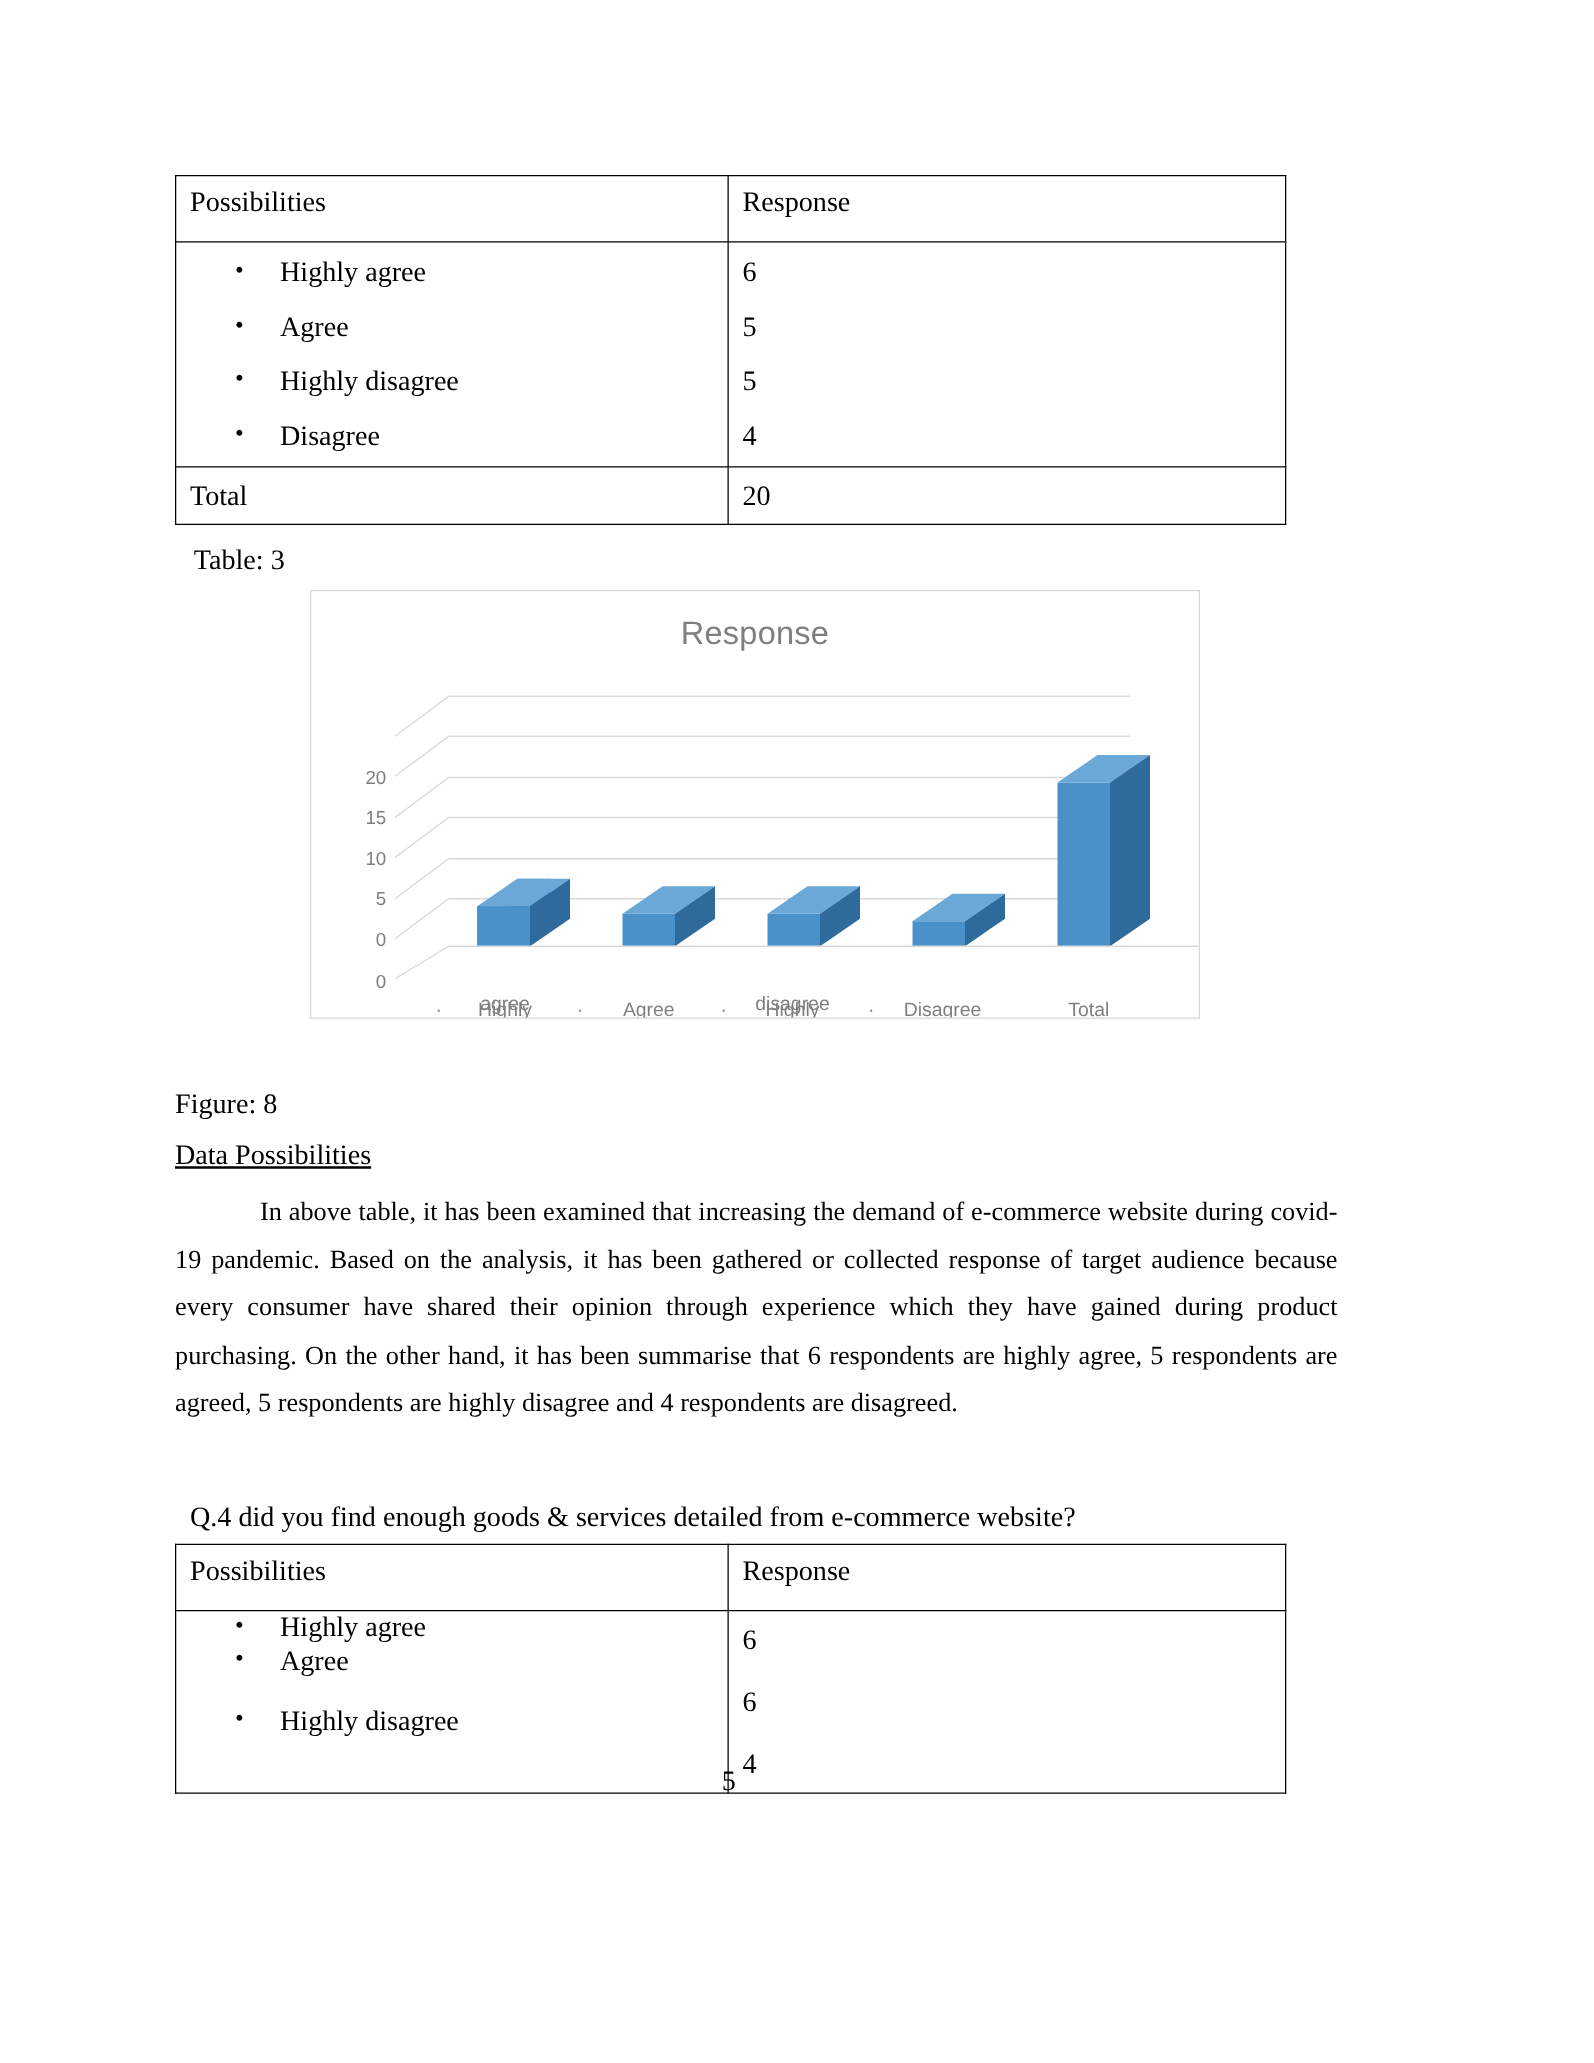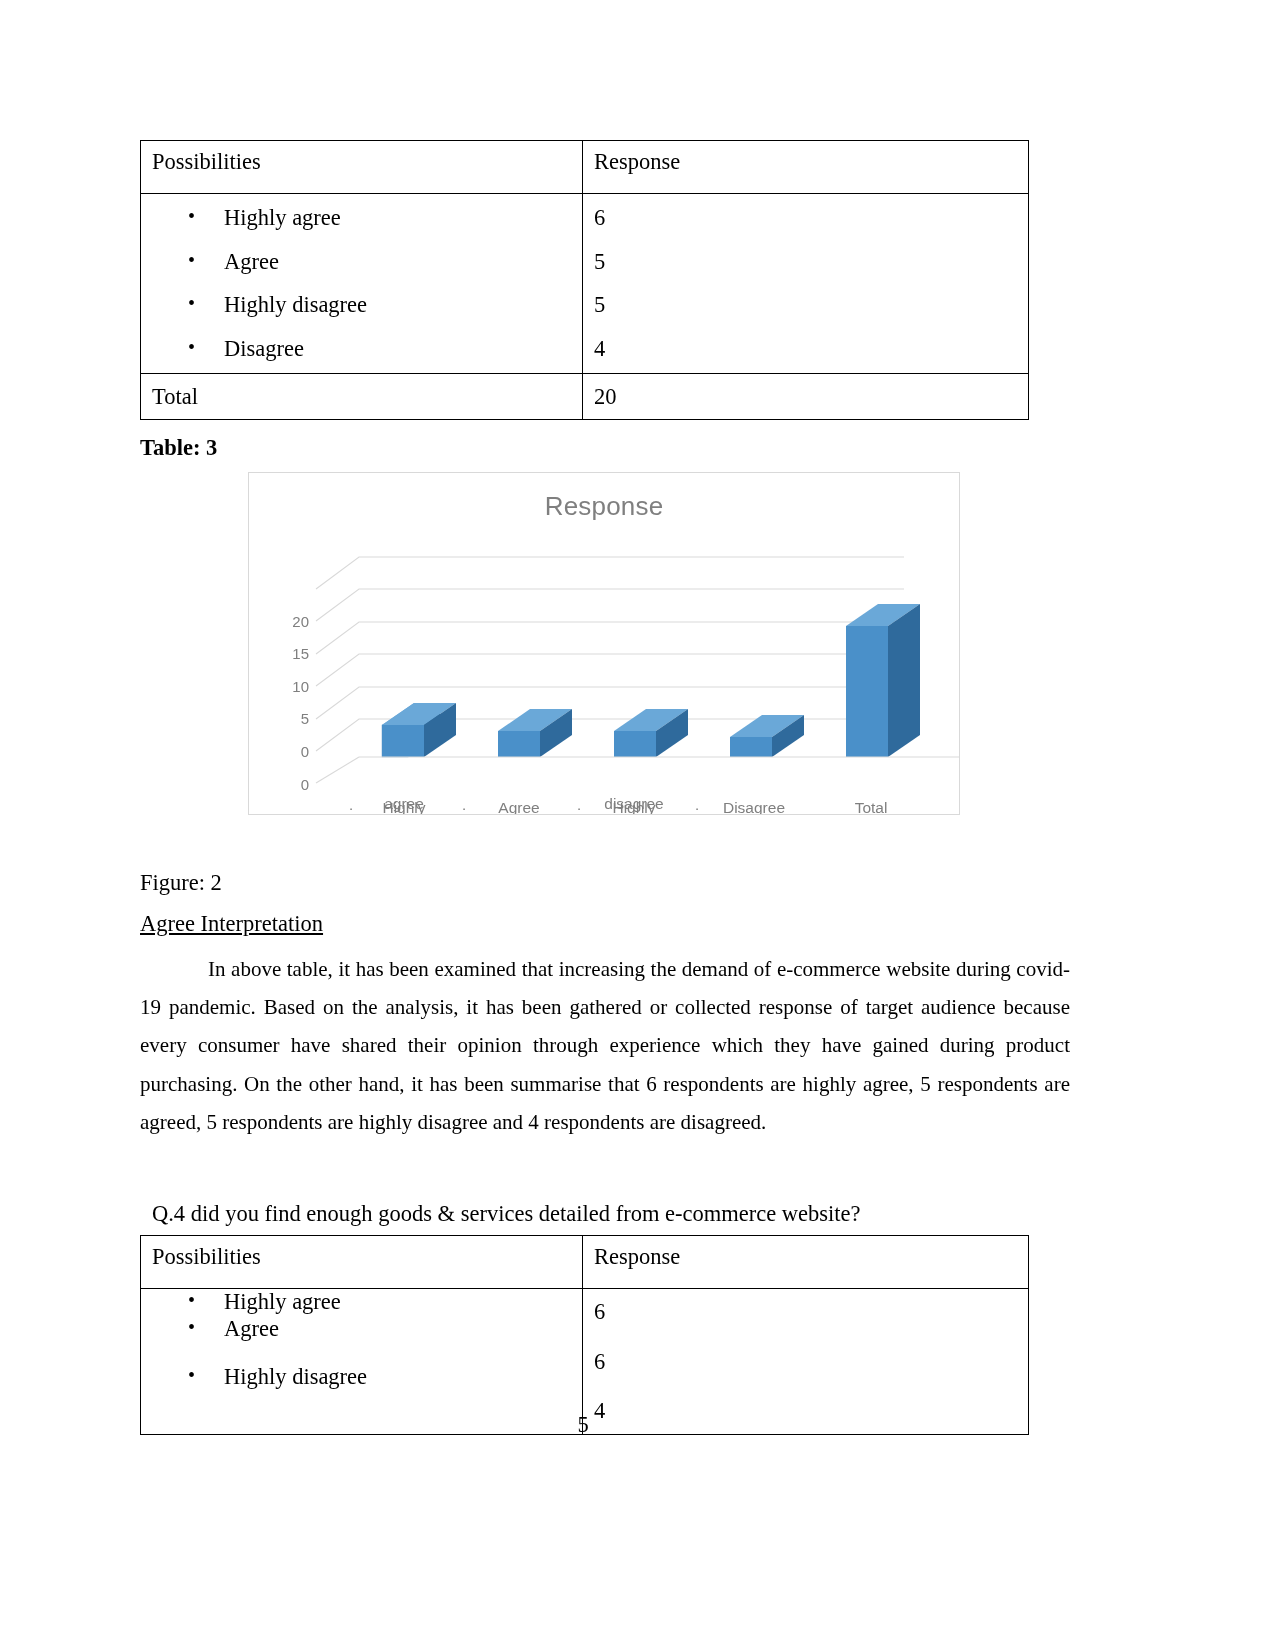--- a/index.html
+++ b/index.html
@@ -204,21 +204,21 @@
           <div class="t1-total">Total</div>
         </td>
         <td class="col-response">
           <div class="t1-total">20</div>
         </td>
       </tr>
     </tbody>
       </table>
   </div>
 
-  <div class="caption" style="position:absolute; left:0; top:435px;font-weight:bold;">Table: 3</div>
+  <div class="caption" style="position:absolute; left:15px; top:435px;">Table: 3</div>
 
   <div style="position:absolute; left:108px; top:472px;">
     <div class="chart-box">
       <div class="chart-title">Response</div>
 
       <svg class="plot-svg" width="710" height="341" viewBox="0 0 710 341">
 
         <g>
 
           <path d="M 67 278 L 110 246 L 655 246" fill="none" stroke="#d9d9d9" stroke-width="1.1"></path>
@@ -292,23 +292,23 @@
         </g>
       </svg>
 
       <div style="position:absolute; left:0; top:322px; width:710px; height:24px;">
         <span style="position:absolute; left:119px; width:72px; text-align:center; font-size:15.5px; color:#7f7f7f;">agree</span>
         <span style="position:absolute; left:349px; width:72px; text-align:center; font-size:15.5px; color:#7f7f7f;">disagree</span>
       </div>
     </div>
   </div>
 
-  <div class="caption" style="position:absolute; left:0; top:870px;">Figure: 2</div>
-
-  <div class="heading-ul" style="position:absolute; left:0; top:911px;">Agree Interpretation </div>
+  <div class="caption" style="position:absolute; left:0; top:870px;">Figure: 8</div>
+
+  <div class="heading-ul" style="position:absolute; left:0; top:911px;">Data Possibilities </div>
 
   <p class="body" style="position:absolute; left:0; top:950px; width:930px;"><span class="indent"></span><span>In above table, it has been examined that increasing the demand of e-commerce website during covid-19 pandemic. Based on the analysis, it has been gathered or collected response of target audience because every consumer have shared their opinion through experience which they have gained during product purchasing. On the other hand, it has been summarise that 6 respondents are highly agree, 5 respondents are agreed, 5 respondents are highly disagree and 4 respondents are disagreed.</span></p>
 
   <p class="question" style="position:absolute; left:12px; top:1197px; width:930px;">Q.4 did you find enough goods &amp; services detailed from e-commerce website?</p>
 
   <div style="position:absolute; left:0; top:1235px;">
     <table class="doc-table">
       <tbody>
           <tr>
         <td class="col-possibilities">

